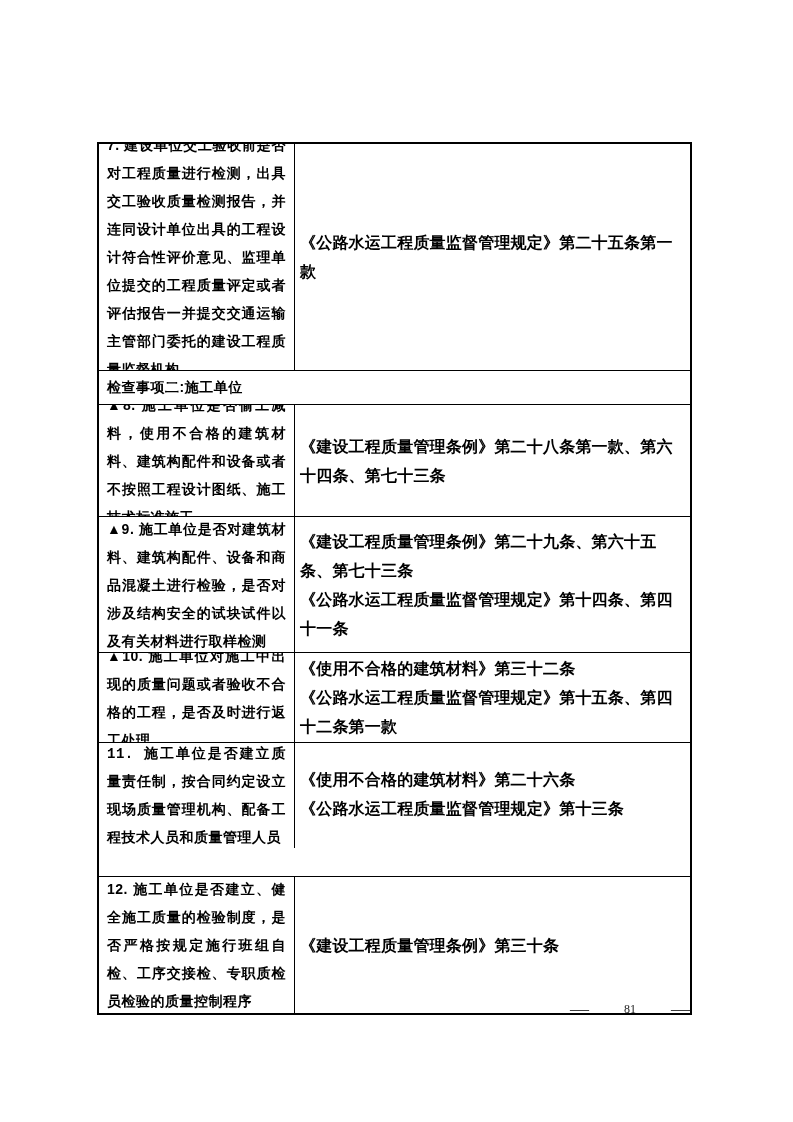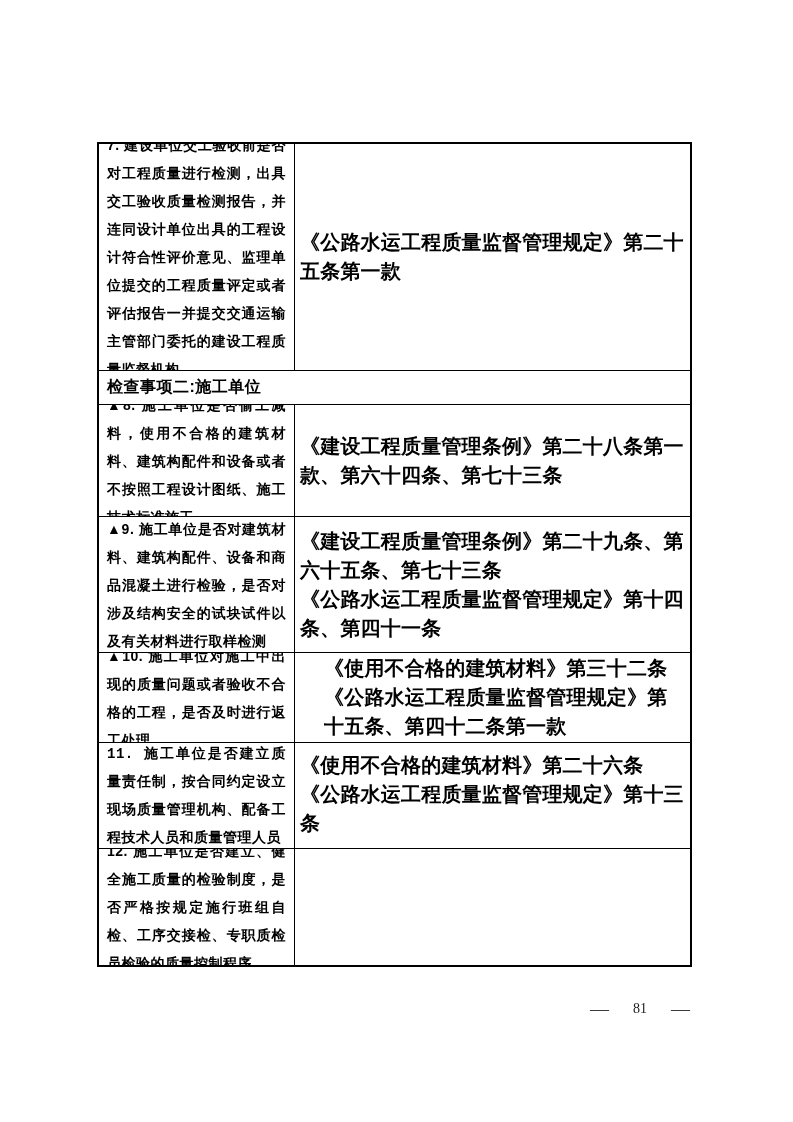--- a/index.html
+++ b/index.html
@@ -29,23 +29,23 @@
   .row {
     display: flex;
     flex-direction: row;
     box-sizing: border-box;
   }
   .row + .row { border-top: 1px solid #000000; }
   .r7  { height: 226px; }
   .sec { height: 34px; }
   .r8  { height: 112px; }
   .r9  { height: 136px; }
-  .r10 { height: 90px; gap: 24px; }
+  .r10 { height: 90px; }
   .r11 { height: 106px; font-family: Liberation Mono, monospace; }
-  .r12 { height: 117px; }
+  .r12 { height: 137px; margin-top: 28px; }
   .cell {
     box-sizing: border-box;
     overflow: hidden;
   }
   .cell.left {
     width: 196px;
     border-right: 1px solid #000000;
     display: flex;
     align-items: center;
     padding: 0 8px;
@@ -61,51 +61,51 @@
   }
   .cell.right {
     flex: 1;
     display: flex;
     flex-direction: column;
     justify-content: center;
     padding: 0 5px;
   }
   .cell.right p {
     margin: 0;
-    font-size: 20px;
+    font-size: 16px;
     font-weight: bold;
     line-height: 29px;
     letter-spacing: 0.2px;
   }
   .section-row {
     display: flex;
-    align-items: center;
-    padding: 0 8px;
+    align-items: flex-start;
+    padding: 8px 8px;
     box-sizing: border-box;
-    font-size: 16px;
+    font-size: 14px;
     font-weight: bold;
     letter-spacing: 0.5px;
   }
   .footer {
     position: absolute;
     top: 998px;
     right: 103px;
     font-family: "Liberation Serif", serif;
     font-size: 19px;
     color: #1a1a1a;
     display: flex;
     align-items: center;
   }
   .footer .dash {
     letter-spacing: 0;
     color: #333333;
   }
   .footer .num {
-    margin: 0 24px;
-    font-size: 14px;
+    margin: 0 35px;
+    font-size: 12px;
   }
 </style>
 </head>
 <body>
 
 <div class="page">
 
   <div class="doc-table">
 
     <div class="row r7">
@@ -158,20 +158,21 @@
         <p>《使用不合格的建筑材料》第二十六条</p>
         <p>《公路水运工程质量监督管理规定》第十三条</p>
       </div>
     </div>
 
     <div class="row r12">
       <div class="cell left">
         <p>12. 施工单位是否建立、健全施工质量的检验制度，是否严格按规定施行班组自检、工序交接检、专职质检员检验的质量控制程序</p>
       </div>
       <div class="cell right">
+        <p>《建设工程质量管理条例》第三十条</p>
       </div>
     </div>
 
   </div>
 
   <div class="footer">
     <span class="dash">—</span>
     <span class="num">81</span>
     <span class="dash">—</span>
   </div>

